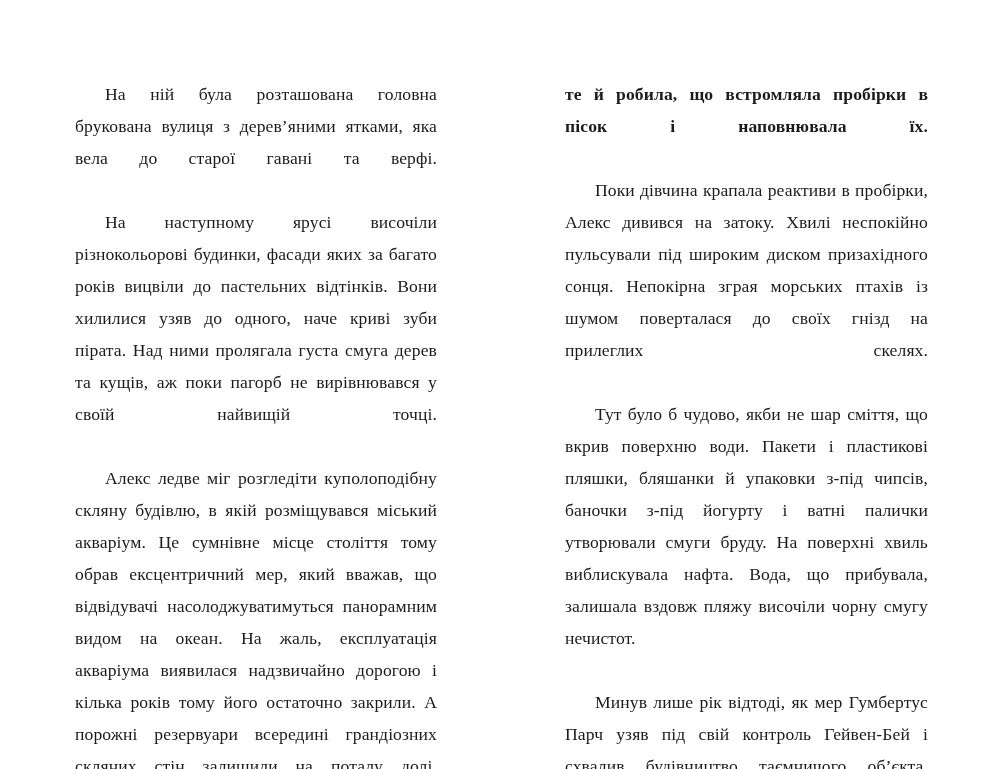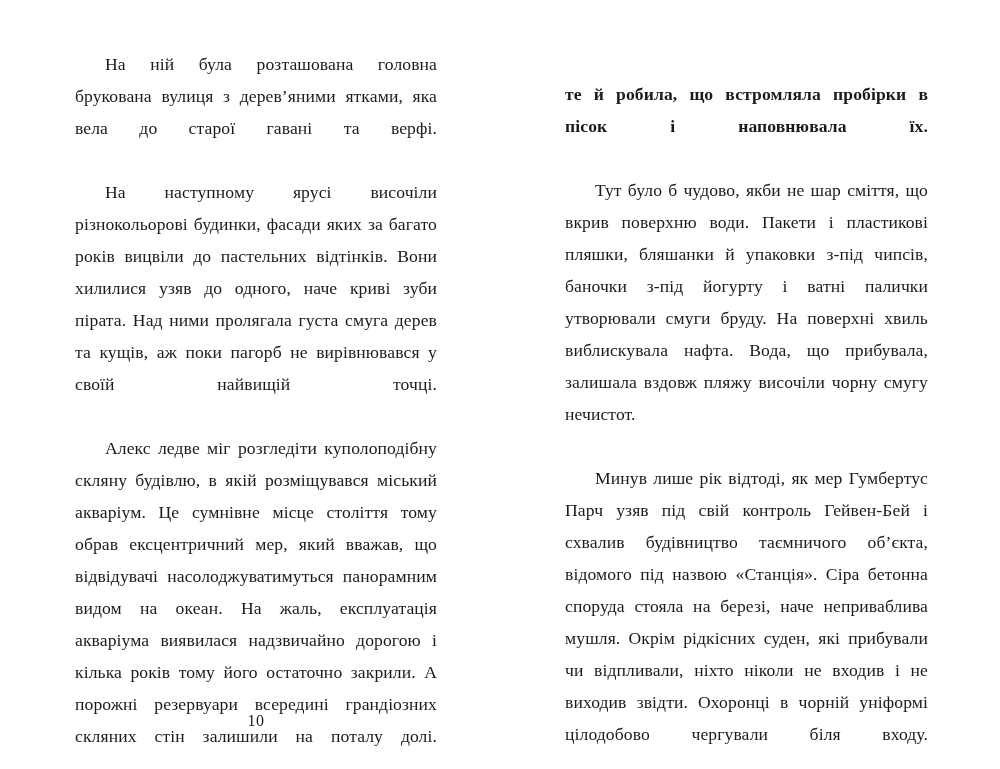--- a/index.html
+++ b/index.html
@@ -26,21 +26,21 @@
   }
 
   .page {
     position: relative;
     height: 769px;
     box-sizing: border-box;
   }
 
   .page-left {
     width: 500px;
-    padding: 48px 63px 0 75px;
+    padding: 78px 63px 0 75px;
   }
 
   .page-right {
     width: 500px;
     padding: 78px 72px 0 65px;
   }
 
   .text-block {
     font-size: 17.6px;
     line-height: 32px;
@@ -99,24 +99,24 @@
 
 <div class="spread">
 
   <div class="page page-left">
     <div class="text-block">
       <p>На ній була розташована головна брукована вулиця з дерев’яними ятками, яка вела до старої гавані та верфі.</p>
       <p>На наступному ярусі височіли різнокольорові будинки, фасади яких за багато років вицвіли до пастельних відтінків. Вони хилилися узяв до одного, наче криві зуби пірата. Над ними пролягала густа смуга дерев та кущів, аж поки пагорб не вирівнювався у своїй найвищій точці.</p>
       <p>Алекс ледве міг розгледіти куполоподібну скляну будівлю, в якій розміщувався міський акваріум. Це сумнівне місце століття тому обрав ексцентричний мер, який вважав, що відвідувачі насолоджуватимуться панорамним видом на океан. На жаль, експлуатація акваріума виявилася надзвичайно дорогою і кілька років тому його остаточно закрили. А порожні резервуари всередині грандіозних скляних стін залишили на поталу долі.</p>
 
     </div>
-    <div class="folio">10</div>
   </div>
 
   <div class="page page-right">
     <div class="text-block">
       <p class="no-indent">те й робила, що встромляла пробірки в пісок і наповнювала їх.</p>
+      <p>Поки дівчина крапала реактиви в пробірки, Алекс дивився на затоку. Хвилі неспокійно пульсували під широким диском призахідного сонця. Непокірна зграя морських птахів із шумом поверталася до своїх гнізд на прилеглих скелях.</p>
       <p>Тут було б чудово, якби не шар сміття, що вкрив поверхню води. Пакети і пластикові пляшки, бляшанки й упаковки з-під чипсів, баночки з-під йогурту і ватні палички утворювали смуги бруду. На поверхні хвиль виблискувала нафта. Вода, що прибувала, залишала вздовж пляжу височіли чорну смугу нечистот.</p>
       <p>Минув лише рік відтоді, як мер Гумбертус Парч узяв під свій контроль Гейвен-Бей і схвалив будівництво таємничого об’єкта, відомого під назвою «Станція». Сіра бетонна споруда стояла на березі, наче неприваблива мушля. Окрім рідкісних суден, які прибували чи відпливали, ніхто ніколи не входив і не виходив звідти. Охоронці в чорній уніформі цілодобово чергували біля входу.</p>
     </div>
   </div>
 
 </div>
 
 </body></html>

